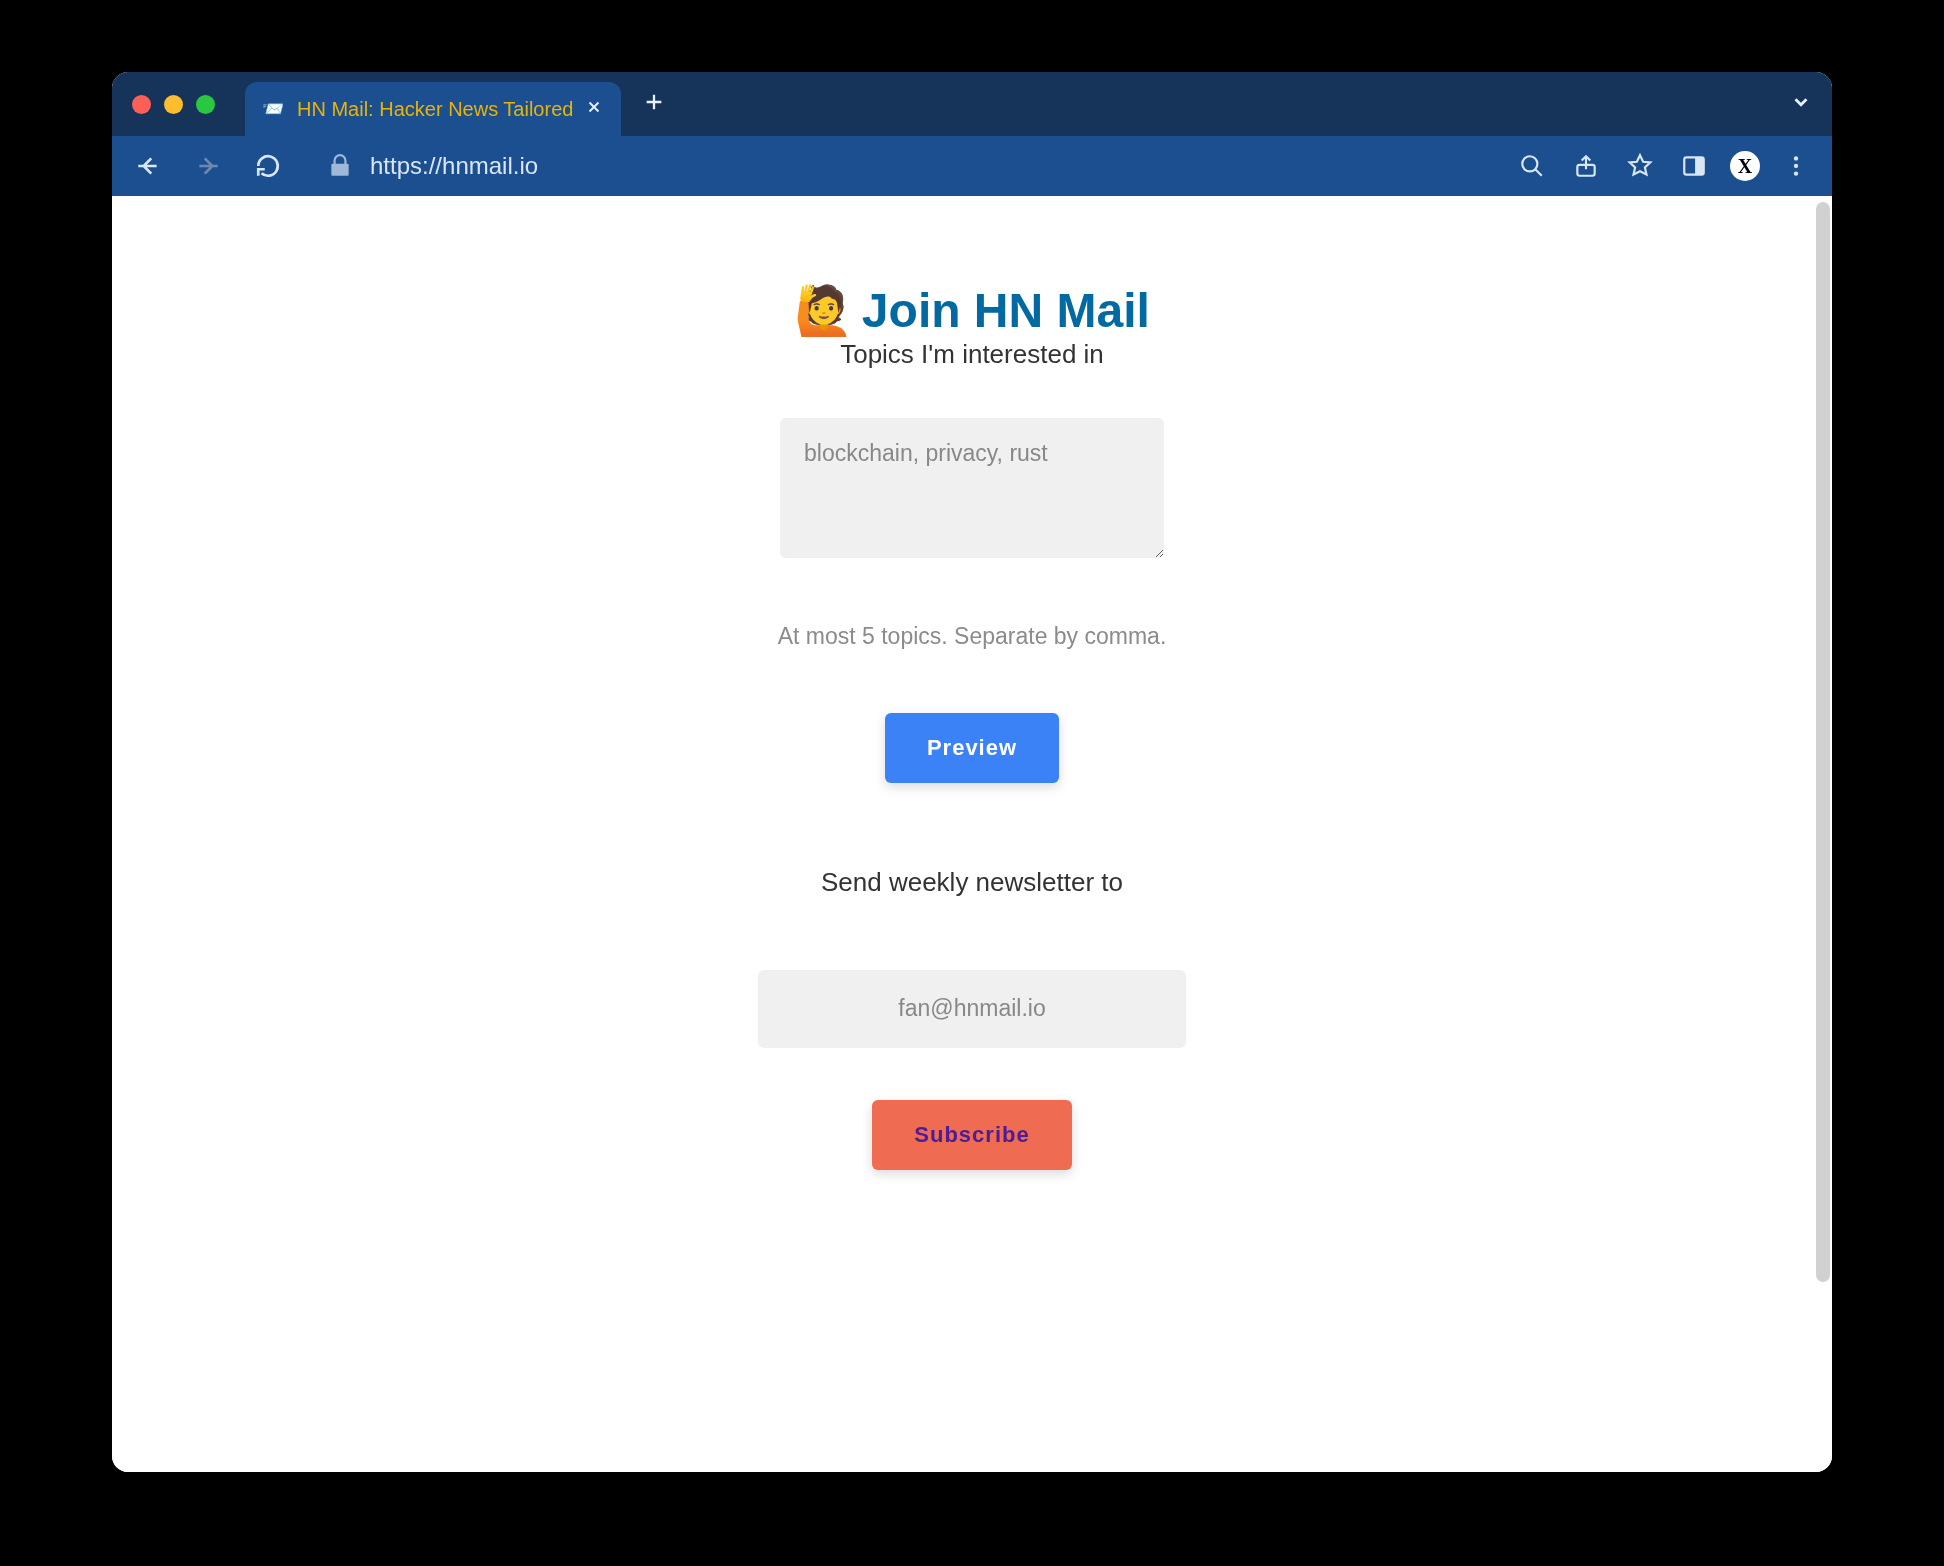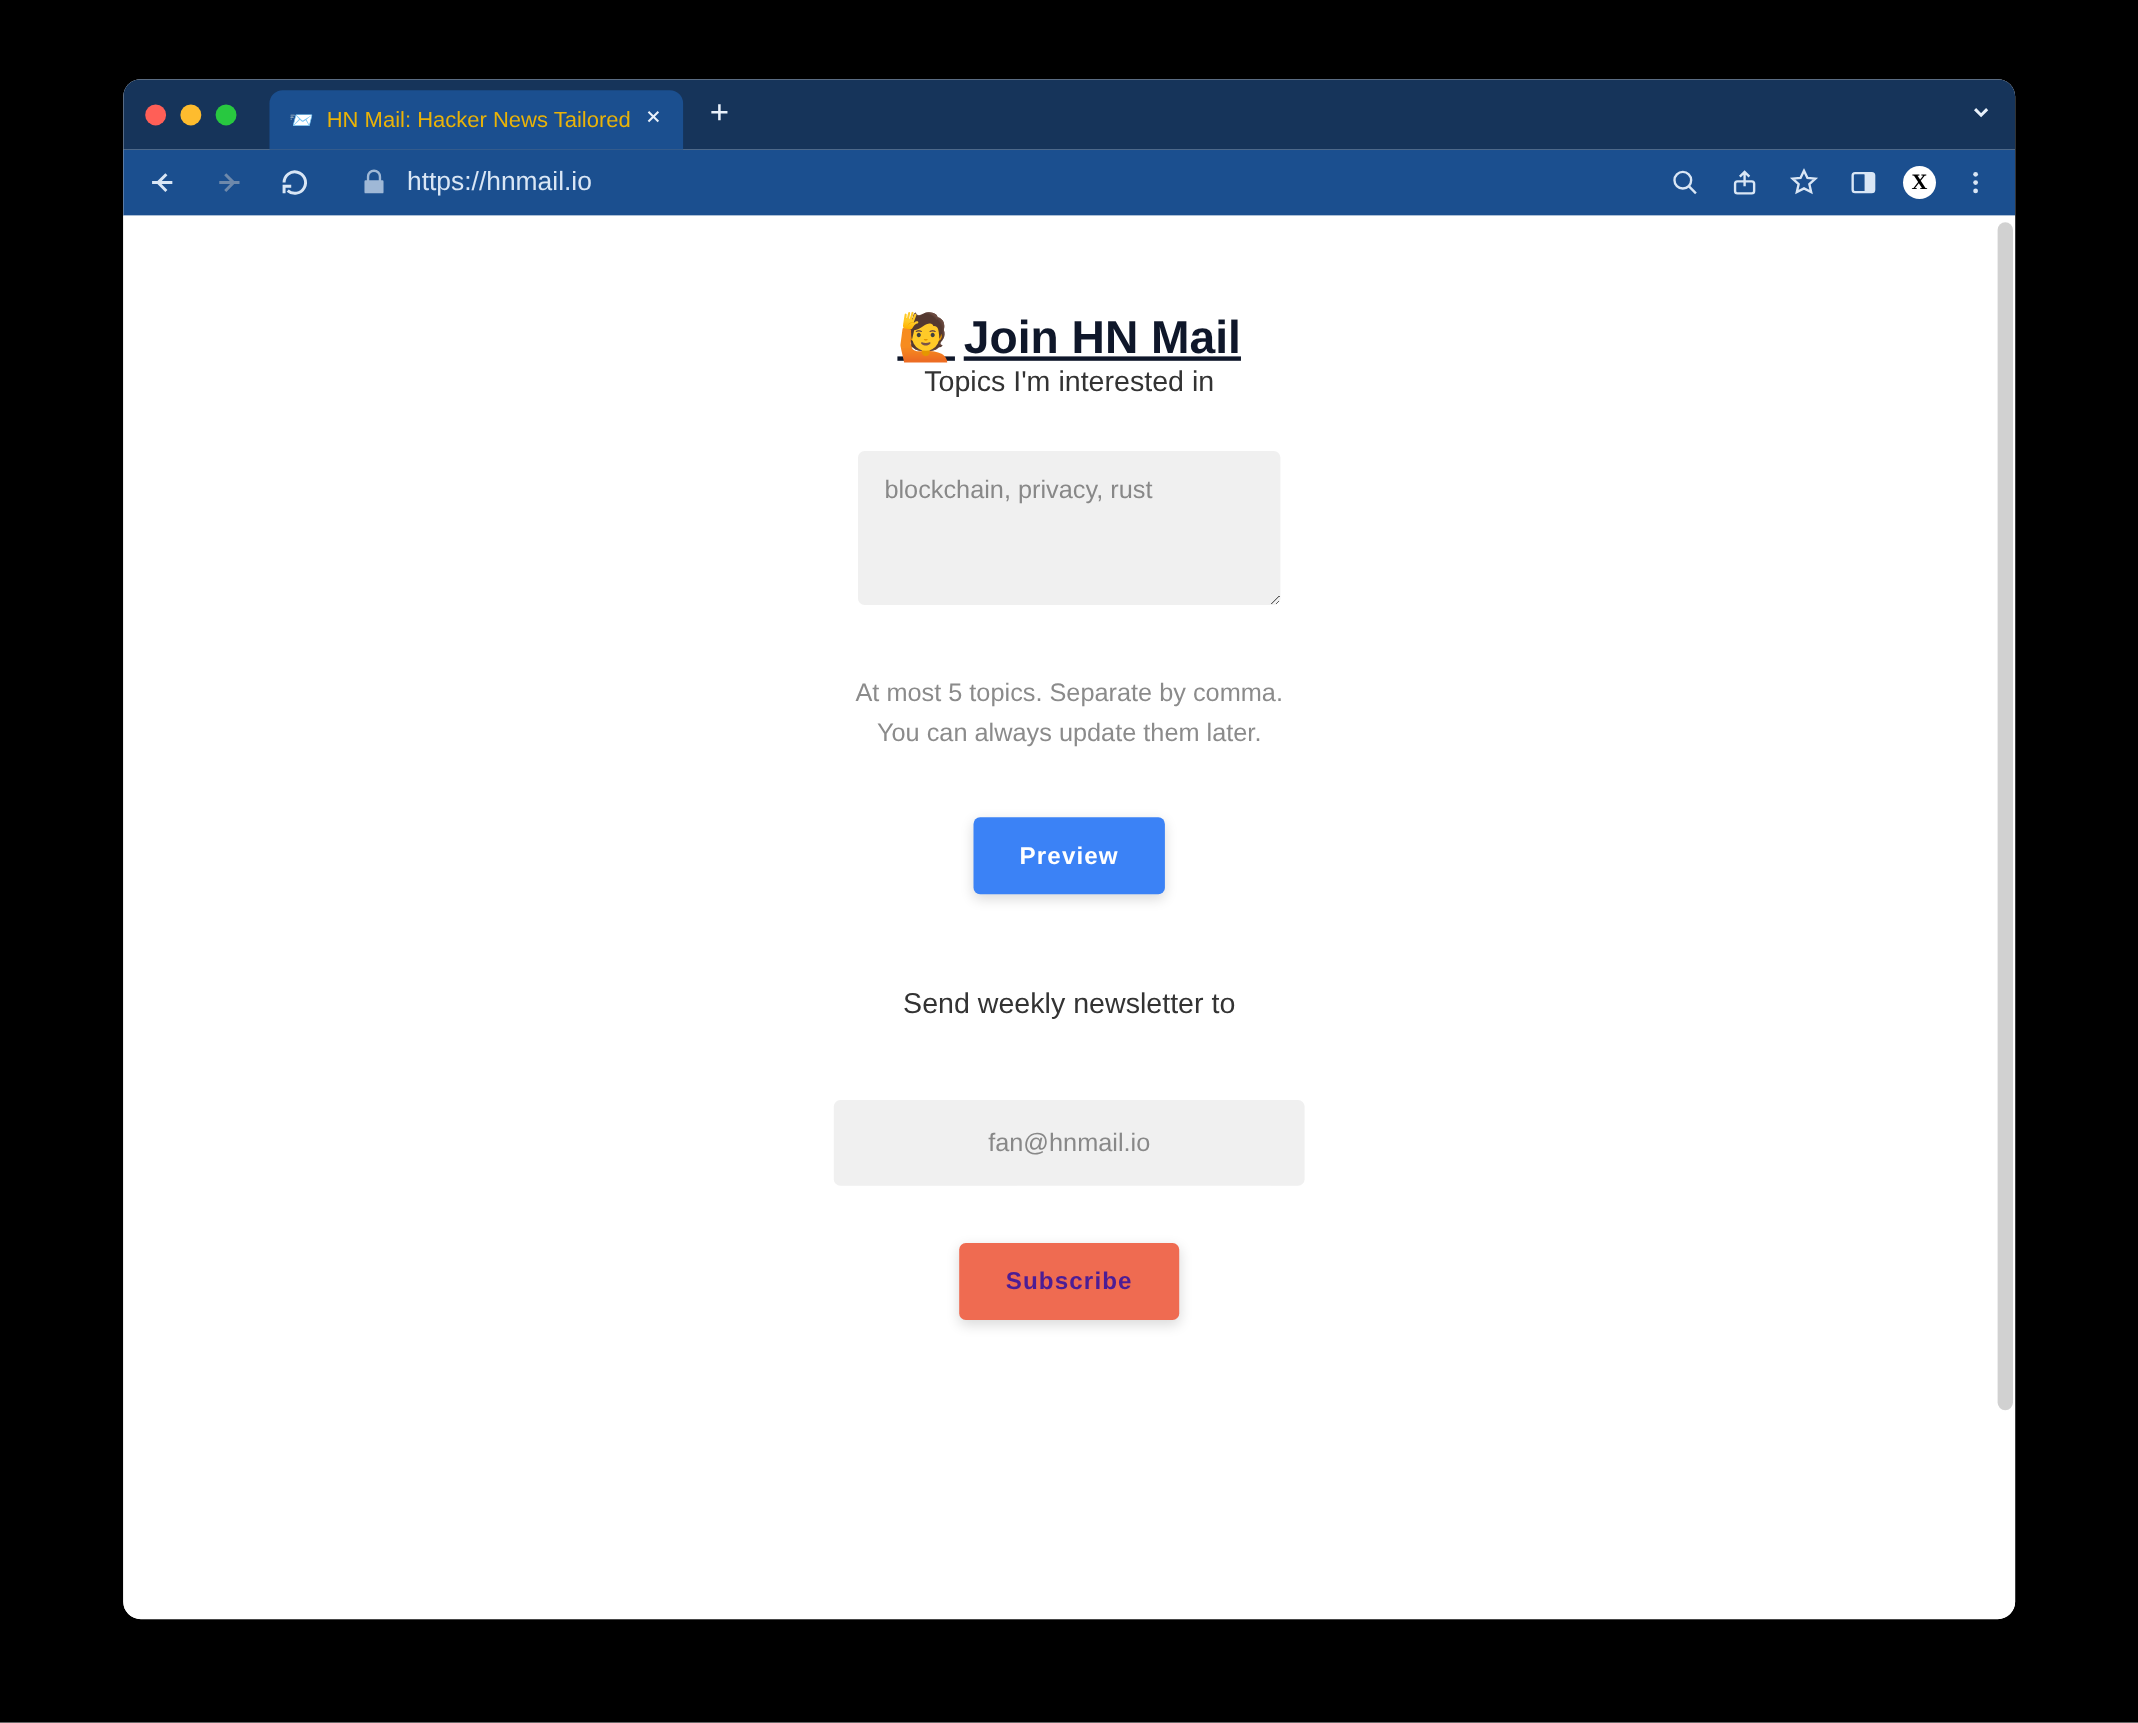--- a/index.html
+++ b/index.html
@@ -149,24 +149,23 @@
       background: rgba(0,0,0,0.18);
       border-radius: 8px;
     }
     .page {
       max-width: 720px;
       margin: 0 auto;
       text-align: center;
       padding-top: 86px;
     }
     .page-title {
-      font-size: 42px;
+      font-size: 48px;
       font-weight: 700;
-      color: #0f172a;
-      text-decoration: underline;
+      color: #0369a1;
     }
     .page-title .emoji { margin-right: 8px; }
     .section-label {
       font-size: 26px;
       color: #333;
       margin-bottom: 48px;
     }
     .section-label.second { margin-top: 84px; margin-bottom: 72px; }
     textarea.topics {
       width: 384px;
@@ -320,21 +319,20 @@
       <h1 class="page-title">
         <span class="emoji">🙋</span><span>Join HN Mail</span>
       </h1>
 
       <div class="section-label">Topics I'm interested in</div>
 
       <textarea class="topics" placeholder="blockchain, privacy, rust" style=""></textarea>
 
       <div class="hint">
         <div>At most 5 topics. Separate by comma.</div>
-        <div>You can always update them later.</div>
       </div>
 
       <button class="btn btn-preview">Preview</button>
 
       <div class="section-label second">Send weekly newsletter to</div>
 
       <input type="email" class="email" placeholder="fan@hnmail.io" style="">
 
       <div>
         <button class="btn btn-subscribe">Subscribe</button>

